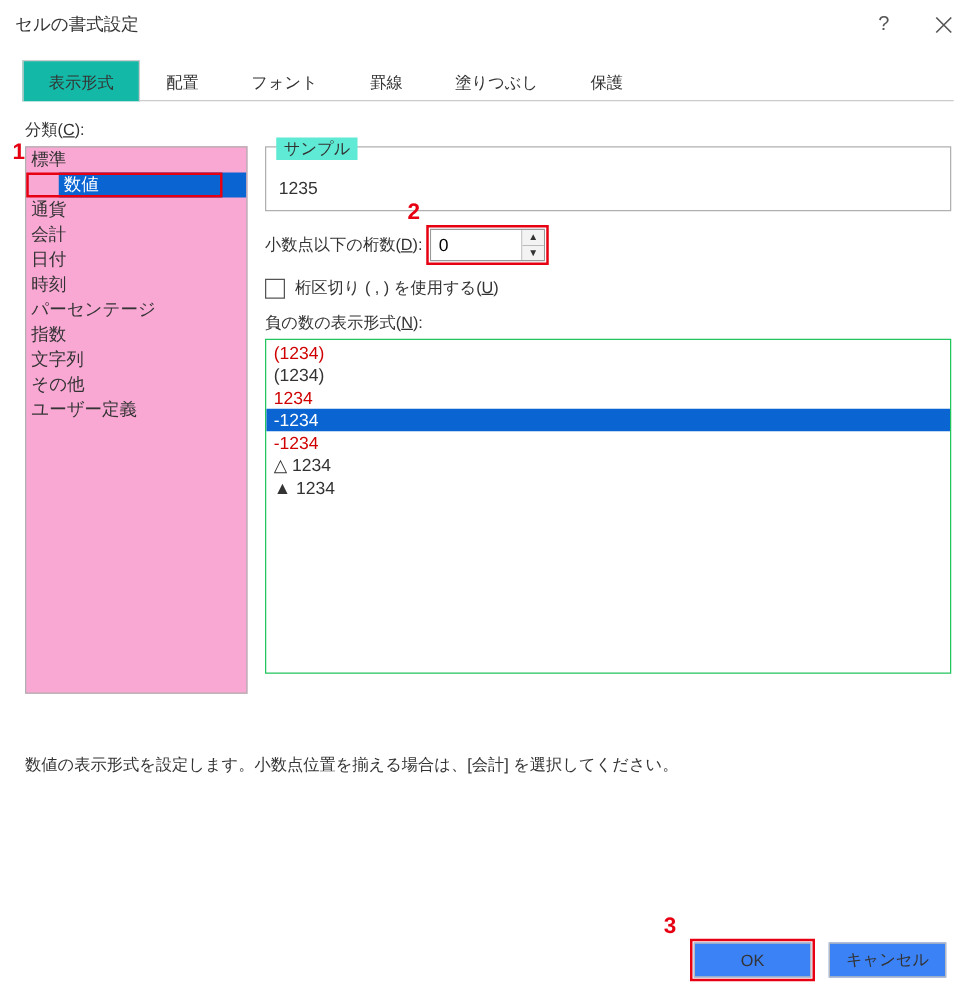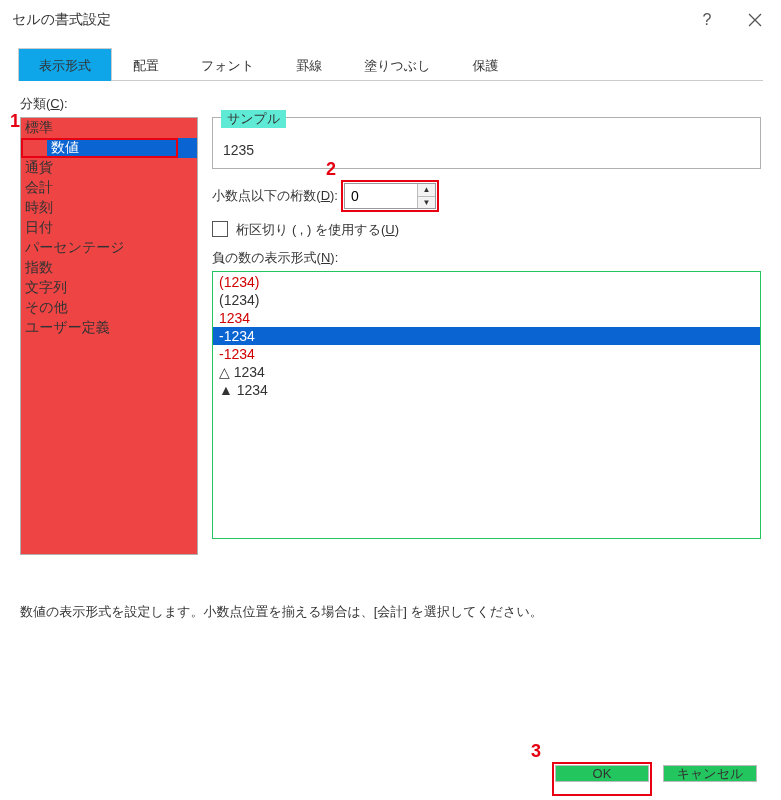--- a/index.html
+++ b/index.html
@@ -35,39 +35,39 @@
     .tab {
       padding: 8px 20px 6px 20px;
       font-size: 13px;
       cursor: pointer;
       border: 1px solid transparent;
       border-bottom: none;
       margin-bottom: -1px;
     }
     .tab.active {
       border-color: #ccc;
-      background: #0ea5e9;
+      background: #14b8a6;
     }
     .content {
       padding: 14px 20px;
     }
     .label-row { margin-bottom: 4px; }
     .underline { text-decoration: underline; }
     .main-columns {
       display: flex;
       gap: 14px;
       align-items: flex-start;
     }
     .category-list {
       position: relative;
       width: 178px;
       height: 438px;
       border: 1px solid #b0b0b0;
       overflow-y: scroll;
-      background: #ef4444;
+      background: #f9a8d4;
     }
     .cat-item {
       padding: 1px 4px;
       font-size: 14px;
       cursor: pointer;
       white-space: nowrap;
     }
     .cat-item.selected {
       background: #0a64d1;
       color: #fff;
@@ -110,21 +110,21 @@
     .spinner-btns {
       display: flex; flex-direction: column;
       width: 18px; border-left: 1px solid #bbb;
     }
     .spinner-btn {
       flex: 1; display: flex; align-items: center; justify-content: center;
       font-size: 8px; cursor: pointer; background: #f3f3f3;
     }
     .spinner-btn:first-child { border-bottom: 1px solid #bbb; }
     .checkbox-row {
-      display: flex; align-items: flex-start; gap: 8px; margin-bottom: 10px;
+      display: flex; align-items: flex-end; gap: 8px; margin-bottom: 10px;
     }
     .checkbox-box {
       width: 16px; height: 16px; border: 1px solid #555;
     }
     .neg-list {
       border: 1px solid #22c55e;
       height: 268px;
       overflow-y: scroll;
       padding: 1px 0;
     }
@@ -140,23 +140,23 @@
       font-size: 13px;
     }
     .footer {
       position: absolute;
       bottom: 18px;
       right: 24px;
       display: flex;
       gap: 14px;
     }
     .btn {
-      width: 94px; height: 17px;
+      width: 94px; height: 28px;
       border: 1px solid #bbb;
-      background: #22c55e;
+      background: #3b82f6;
       display: flex; align-items: center; justify-content: center;
       font-size: 13px;
       cursor: pointer;
     }
     .annot {
       position: absolute;
       color: #e60012;
       font-weight: bold;
       font-size: 18px;
       font-family: Arial, sans-serif;
@@ -206,22 +206,22 @@
   </div>
 
   <div class="main-columns">
     <div style="position:relative">
       <div class="annot" style="left:-10px; top:-6px;">1</div>
       <div class="category-list" id="catlist">
           <div class="cat-item">標準</div>
           <div class="cat-item selected">数値</div>
           <div class="cat-item">通貨</div>
           <div class="cat-item">会計</div>
+          <div class="cat-item">日付</div>
           <div class="cat-item">時刻</div>
-          <div class="cat-item">日付</div>
           <div class="cat-item">パーセンテージ</div>
           <div class="cat-item">指数</div>
           <div class="cat-item">文字列</div>
           <div class="cat-item">その他</div>
           <div class="cat-item">ユーザー定義</div>
         </div>
       <div class="red-outline-1" style="left:1px; top:21px; width:157px; height:20px;"></div>
     </div>
 
     <div class="right-col">

